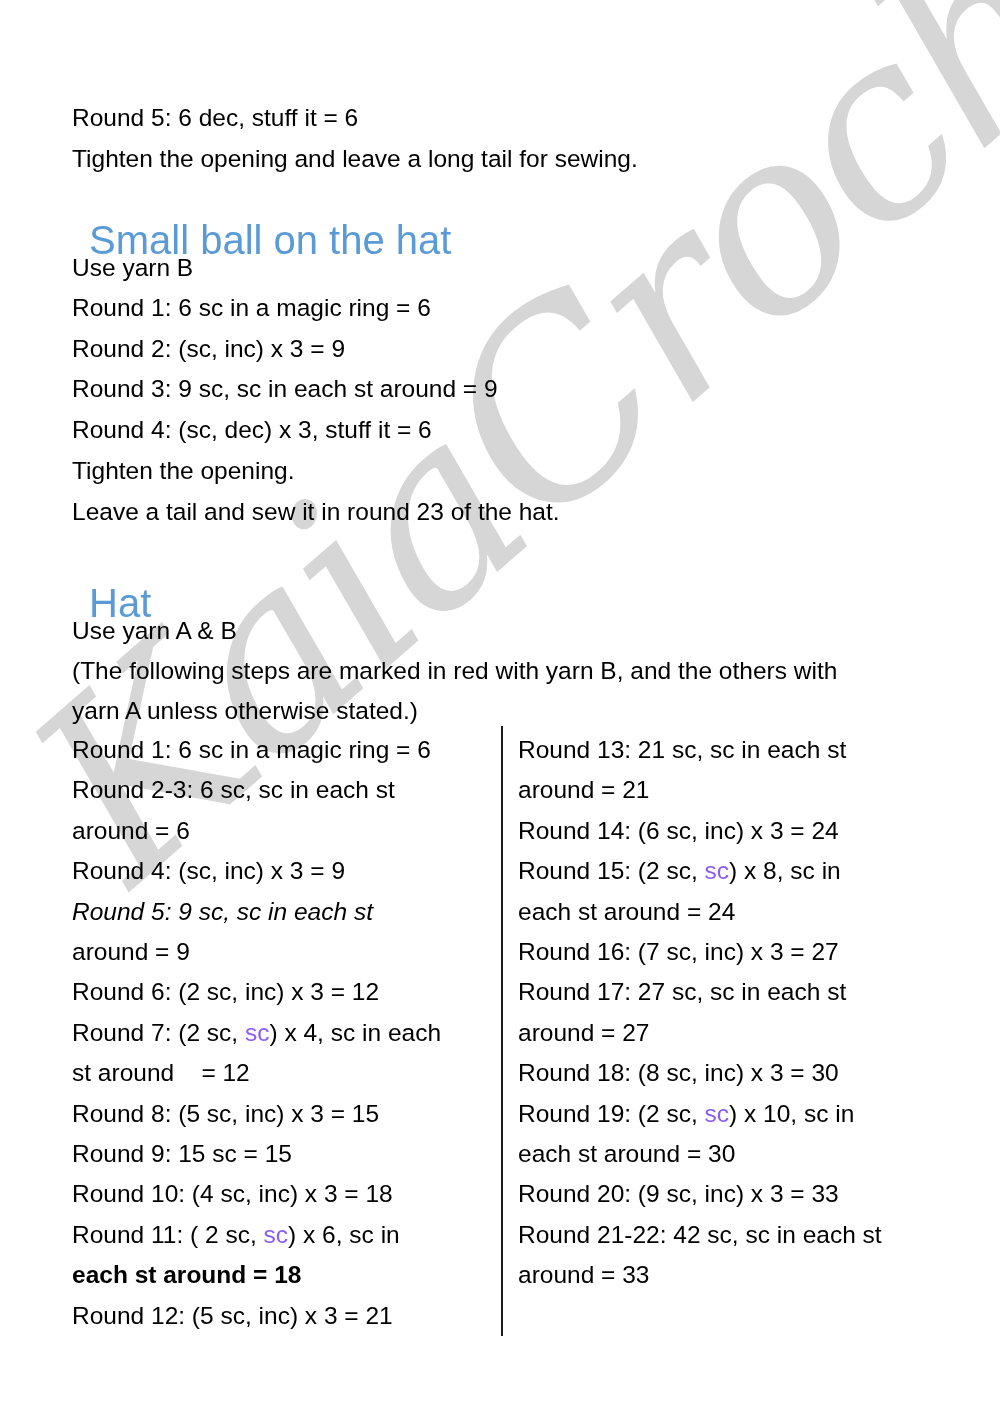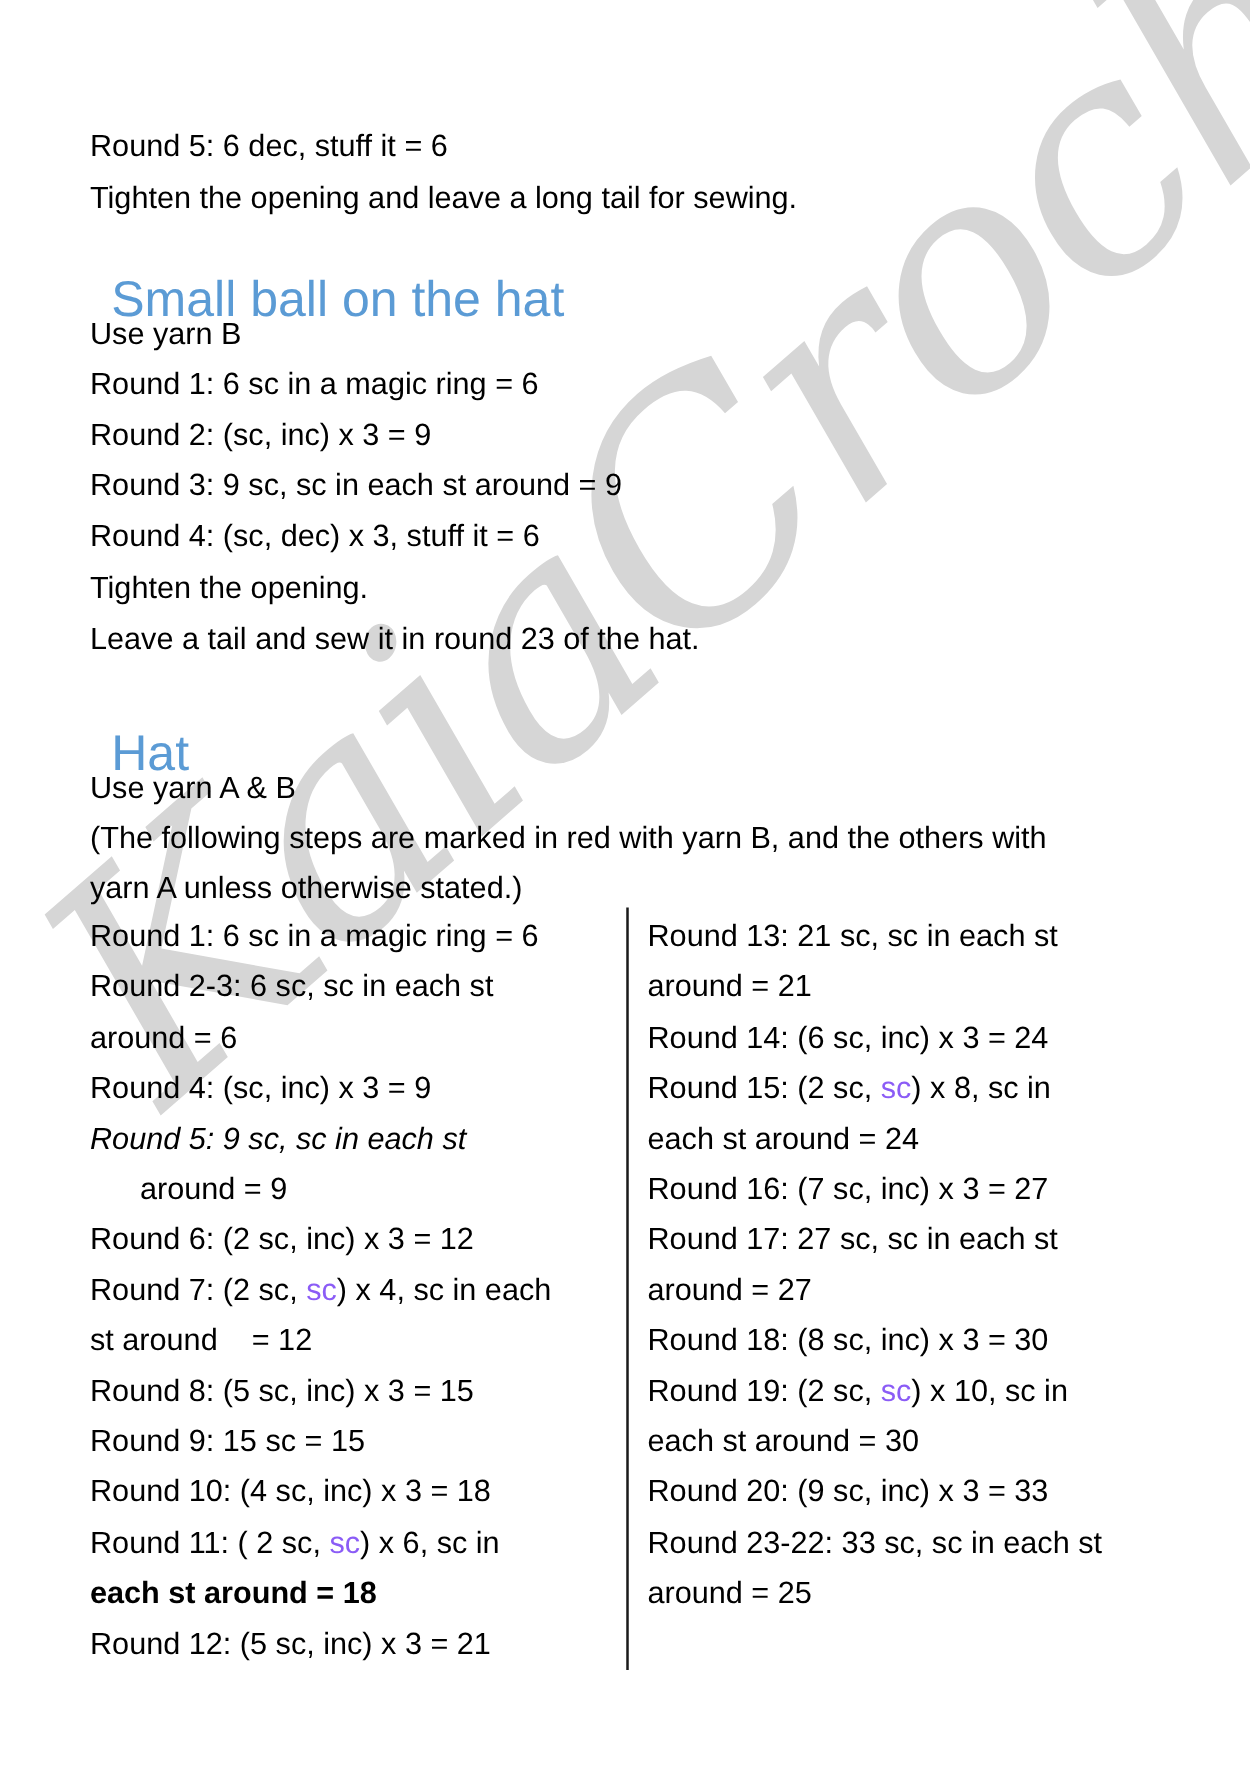--- a/index.html
+++ b/index.html
@@ -134,21 +134,21 @@
     <div class="line" style="top:656px;">(The following steps are marked in red with yarn B, and the others with</div>
 
     <div id="column-divider"></div>
 
     <div id="left-column">
         <div class="col-line col-left" style="top: 735px;"><span>Round 1: 6 sc in a magic ring = 6</span></div>
         <div class="col-line col-left" style="top: 775.4px;"><span>Round 2-3: 6 sc, sc in each st</span></div>
         <div class="col-line col-left" style="top: 815.8px;"><span>around = 6</span></div>
         <div class="col-line col-left" style="top: 856.2px;"><span>Round 4: (sc, inc) x 3 = 9</span></div>
         <div class="col-line col-left" style="top: 896.6px; font-style: italic;"><span>Round 5: 9 sc, sc in each st</span></div>
-        <div class="col-line col-left" style="top: 937px; margin-left: 40px;"><span>around = 9</span></div>
+        <div class="col-line col-left" style="top: 937px;"><span>around = 9</span></div>
         <div class="col-line col-left" style="top: 977.4px; text-align: center;"><span>Round 6: (2 sc, inc) x 3 = 12</span></div>
         <div class="col-line col-left" style="top: 1017.8px;"><span>Round 7: (2 sc, </span><span class="red">sc</span><span>) x 4, sc in each</span></div>
         <div class="col-line col-left" style="top: 1058.2px;"><span>st around    = 12</span></div>
         <div class="col-line col-left" style="top: 1098.6px;"><span>Round 8: (5 sc, inc) x 3 = 15</span></div>
         <div class="col-line col-left" style="top: 1139px;"><span>Round 9: 15 sc = 15</span></div>
         <div class="col-line col-left" style="top: 1179.4px;"><span>Round 10: (4 sc, inc) x 3 = 18</span></div>
         <div class="col-line col-left" style="top: 1219.8px;"><span>Round 11: ( 2 sc, </span><span class="red">sc</span><span>) x 6, sc in</span></div>
         <div class="col-line col-left" style="top: 1260.2px; font-weight: bold;"><span>each st around = 18</span></div>
         <div class="col-line col-left" style="top: 1300.6px;"><span>Round 12: (5 sc, inc) x 3 = 21</span></div>
       </div>
@@ -158,18 +158,18 @@
         <div class="col-line col-right" style="top: 815.8px;"><span>Round 14: (6 sc, inc) x 3 = 24</span></div>
         <div class="col-line col-right" style="top: 856.2px;"><span>Round 15: (2 sc, </span><span class="red">sc</span><span>) x 8, sc in</span></div>
         <div class="col-line col-right" style="top: 896.6px;"><span>each st around = 24</span></div>
         <div class="col-line col-right" style="top: 937px;"><span>Round 16: (7 sc, inc) x 3 = 27</span></div>
         <div class="col-line col-right" style="top: 977.4px;"><span>Round 17: 27 sc, sc in each st</span></div>
         <div class="col-line col-right" style="top: 1017.8px;"><span>around = 27</span></div>
         <div class="col-line col-right" style="top: 1058.2px;"><span>Round 18: (8 sc, inc) x 3 = 30</span></div>
         <div class="col-line col-right" style="top: 1098.6px;"><span>Round 19: (2 sc, </span><span class="red">sc</span><span>) x 10, sc in</span></div>
         <div class="col-line col-right" style="top: 1139px;"><span>each st around = 30</span></div>
         <div class="col-line col-right" style="top: 1179.4px;"><span>Round 20: (9 sc, inc) x 3 = 33</span></div>
-        <div class="col-line col-right" style="top: 1219.8px;"><span>Round 23-22: 33 sc, sc in each st</span></div>
-        <div class="col-line col-right" style="top: 1260.2px;"><span>around = 25</span></div>
+        <div class="col-line col-right" style="top: 1219.8px;"><span>Round 21-22: 42 sc, sc in each st</span></div>
+        <div class="col-line col-right" style="top: 1260.2px;"><span>around = 33</span></div>
       </div>
 
   </div>
 </div>
 
 </body></html>

